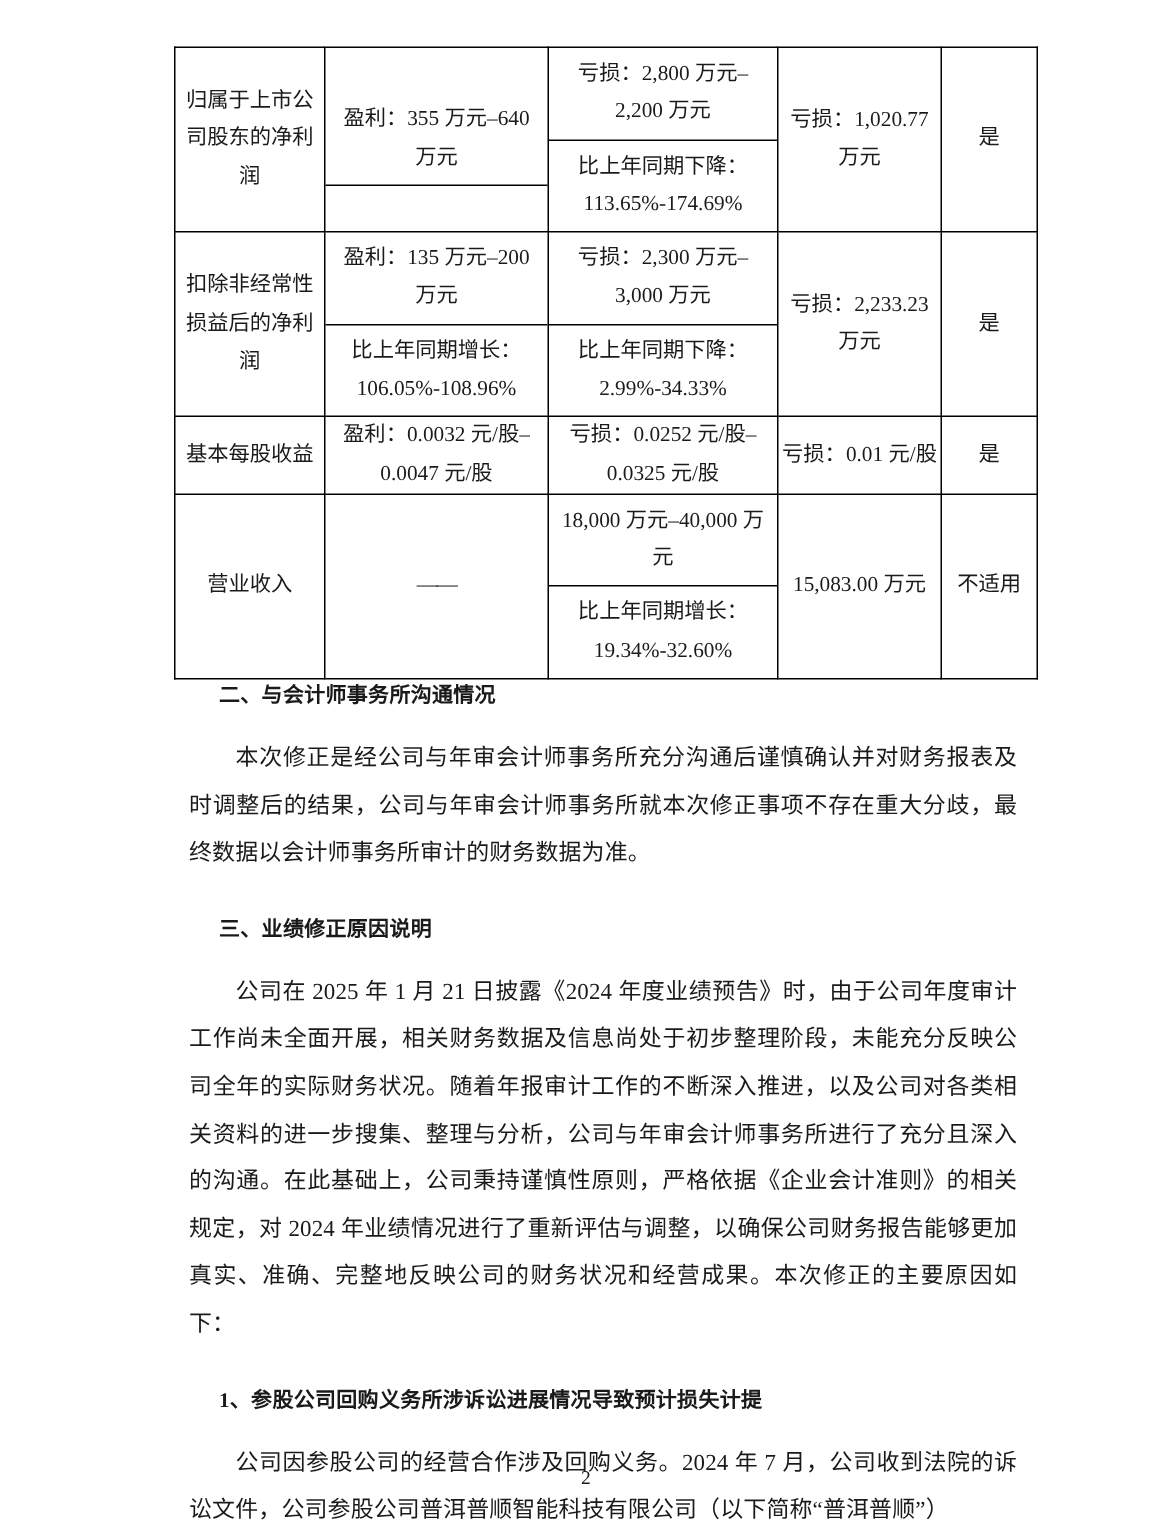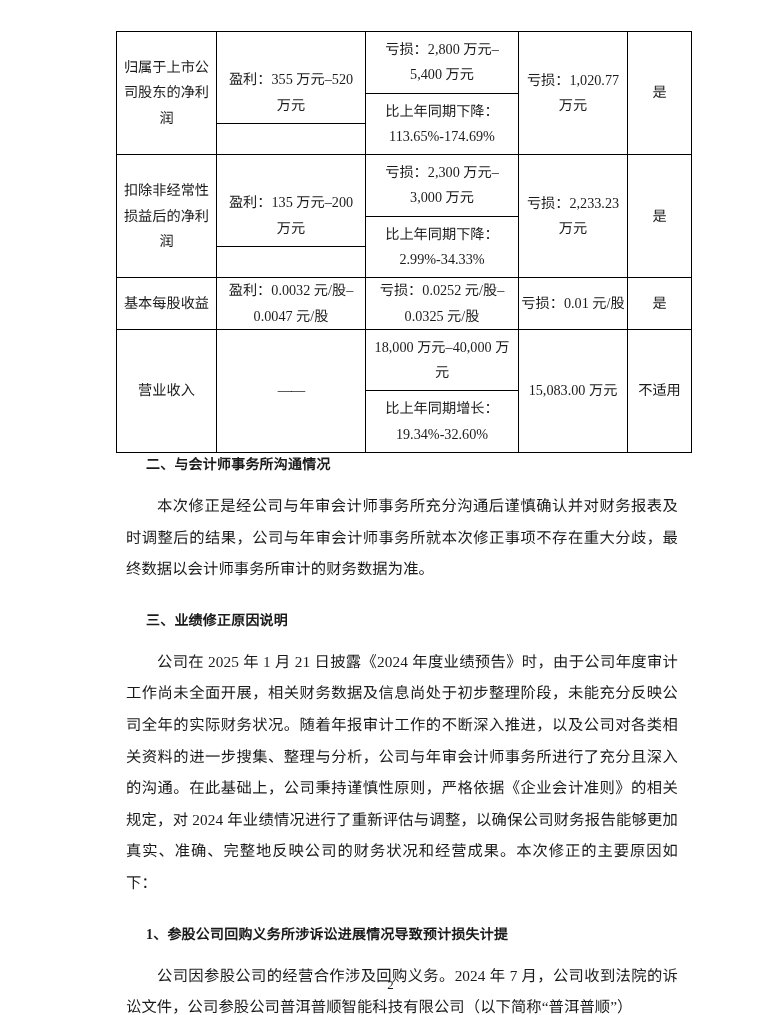--- a/index.html
+++ b/index.html
@@ -117,48 +117,51 @@
   <div class="tbl-wrap">
     <table class="fin">
 
       <tbody>
           <tr>
         <td class="c1 cellpad">归属于上市公司股东的净利润</td>
         <td class="c2 nosidepad">
           <table class="sub">
             <tbody>
                   <tr class="topsub">
-                    <td>盈利：355 万元–520 万元</td>
+                    <td>盈利：355 万元–640 万元</td>
                   </tr>
           </tbody>
               </table>
         </td>
         <td class="c3 nosidepad">
           <table class="sub">
             <tbody>
                   <tr class="topsub">
-                    <td>亏损：2,800 万元–5,400 万元</td>
+                    <td>亏损：2,800 万元–2,200 万元</td>
                   </tr>
             <tr>
                     <td>比上年同期下降：113.65%-174.69%</td>
                   </tr>
           </tbody>
               </table>
         </td>
         <td class="c4 cellpad">亏损：1,020.77 万元</td>
         <td class="c5 cellpad">是</td>
       </tr>
 
       <tr>
         <td class="c1 cellpad">扣除非经常性损益后的净利润</td>
         <td class="c2 nosidepad">
           <table class="sub">
             <tbody>
                   <tr class="topsub">
                     <td>盈利：135 万元–200 万元</td>
+                  </tr>
+            <tr>
+                    <td>比上年同期增长：106.05%-108.96%</td>
                   </tr>
           </tbody>
               </table>
         </td>
         <td class="c3 nosidepad">
           <table class="sub">
             <tbody>
                   <tr class="topsub">
                     <td>亏损：2,300 万元–3,000 万元</td>
                   </tr>

